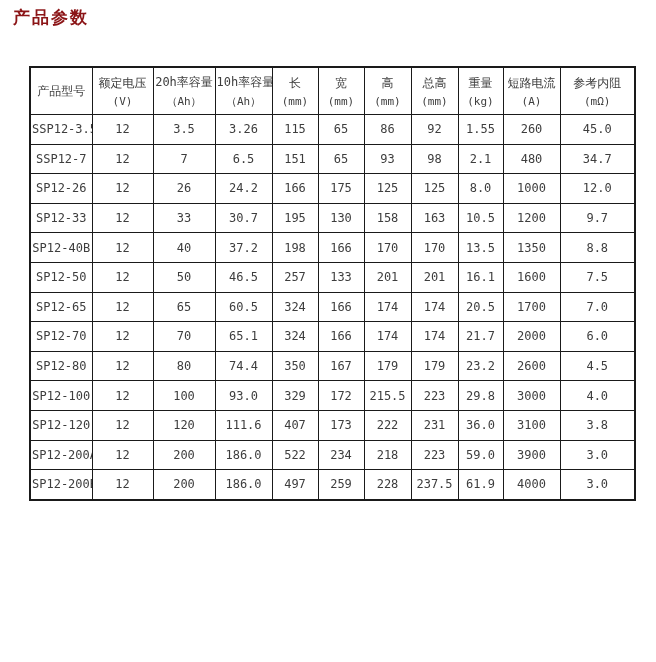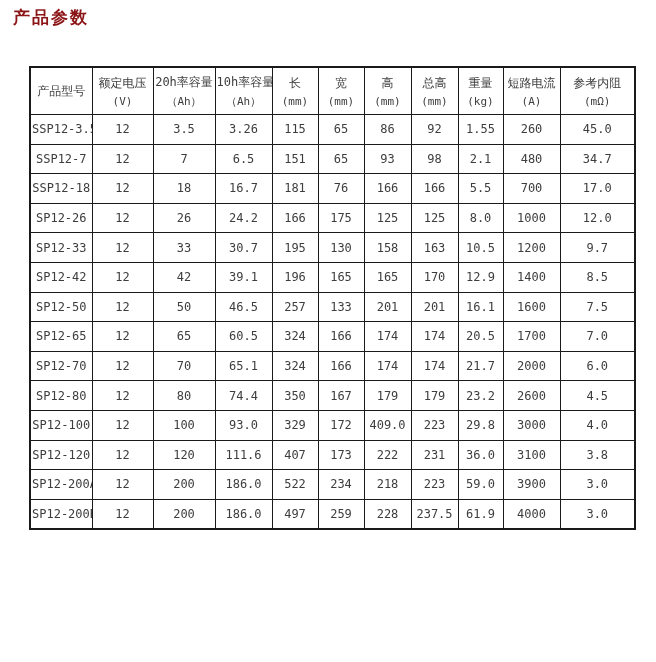--- a/index.html
+++ b/index.html
@@ -148,33 +148,20 @@
           <td>6.5</td>
           <td>151</td>
           <td>65</td>
           <td>93</td>
           <td>98</td>
           <td>2.1</td>
           <td>480</td>
           <td>34.7</td>
         </tr>
         <tr>
-          <td>SSP12-18</td>
-          <td>12</td>
-          <td>18</td>
-          <td>16.7</td>
-          <td>181</td>
-          <td>76</td>
-          <td>166</td>
-          <td>166</td>
-          <td>5.5</td>
-          <td>700</td>
-          <td>17.0</td>
-        </tr>
-        <tr>
           <td>SP12-26</td>
           <td>12</td>
           <td>26</td>
           <td>24.2</td>
           <td>166</td>
           <td>175</td>
           <td>125</td>
           <td>125</td>
           <td>8.0</td>
           <td>1000</td>
@@ -187,31 +174,31 @@
           <td>30.7</td>
           <td>195</td>
           <td>130</td>
           <td>158</td>
           <td>163</td>
           <td>10.5</td>
           <td>1200</td>
           <td>9.7</td>
         </tr>
         <tr>
-          <td>SP12-42</td>
-          <td>12</td>
-          <td>42</td>
-          <td>39.1</td>
-          <td>196</td>
-          <td>165</td>
-          <td>165</td>
+          <td>SP12-40B</td>
+          <td>12</td>
+          <td>40</td>
+          <td>37.2</td>
+          <td>198</td>
+          <td>166</td>
           <td>170</td>
-          <td>12.9</td>
-          <td>1400</td>
-          <td>8.5</td>
+          <td>170</td>
+          <td>13.5</td>
+          <td>1350</td>
+          <td>8.8</td>
         </tr>
         <tr>
           <td>SP12-50</td>
           <td>12</td>
           <td>50</td>
           <td>46.5</td>
           <td>257</td>
           <td>133</td>
           <td>201</td>
           <td>201</td>
@@ -258,21 +245,21 @@
           <td>2600</td>
           <td>4.5</td>
         </tr>
         <tr>
           <td>SP12-100</td>
           <td>12</td>
           <td>100</td>
           <td>93.0</td>
           <td>329</td>
           <td>172</td>
-          <td>409.0</td>
+          <td>215.5</td>
           <td>223</td>
           <td>29.8</td>
           <td>3000</td>
           <td>4.0</td>
         </tr>
         <tr>
           <td>SP12-120</td>
           <td>12</td>
           <td>120</td>
           <td>111.6</td>

